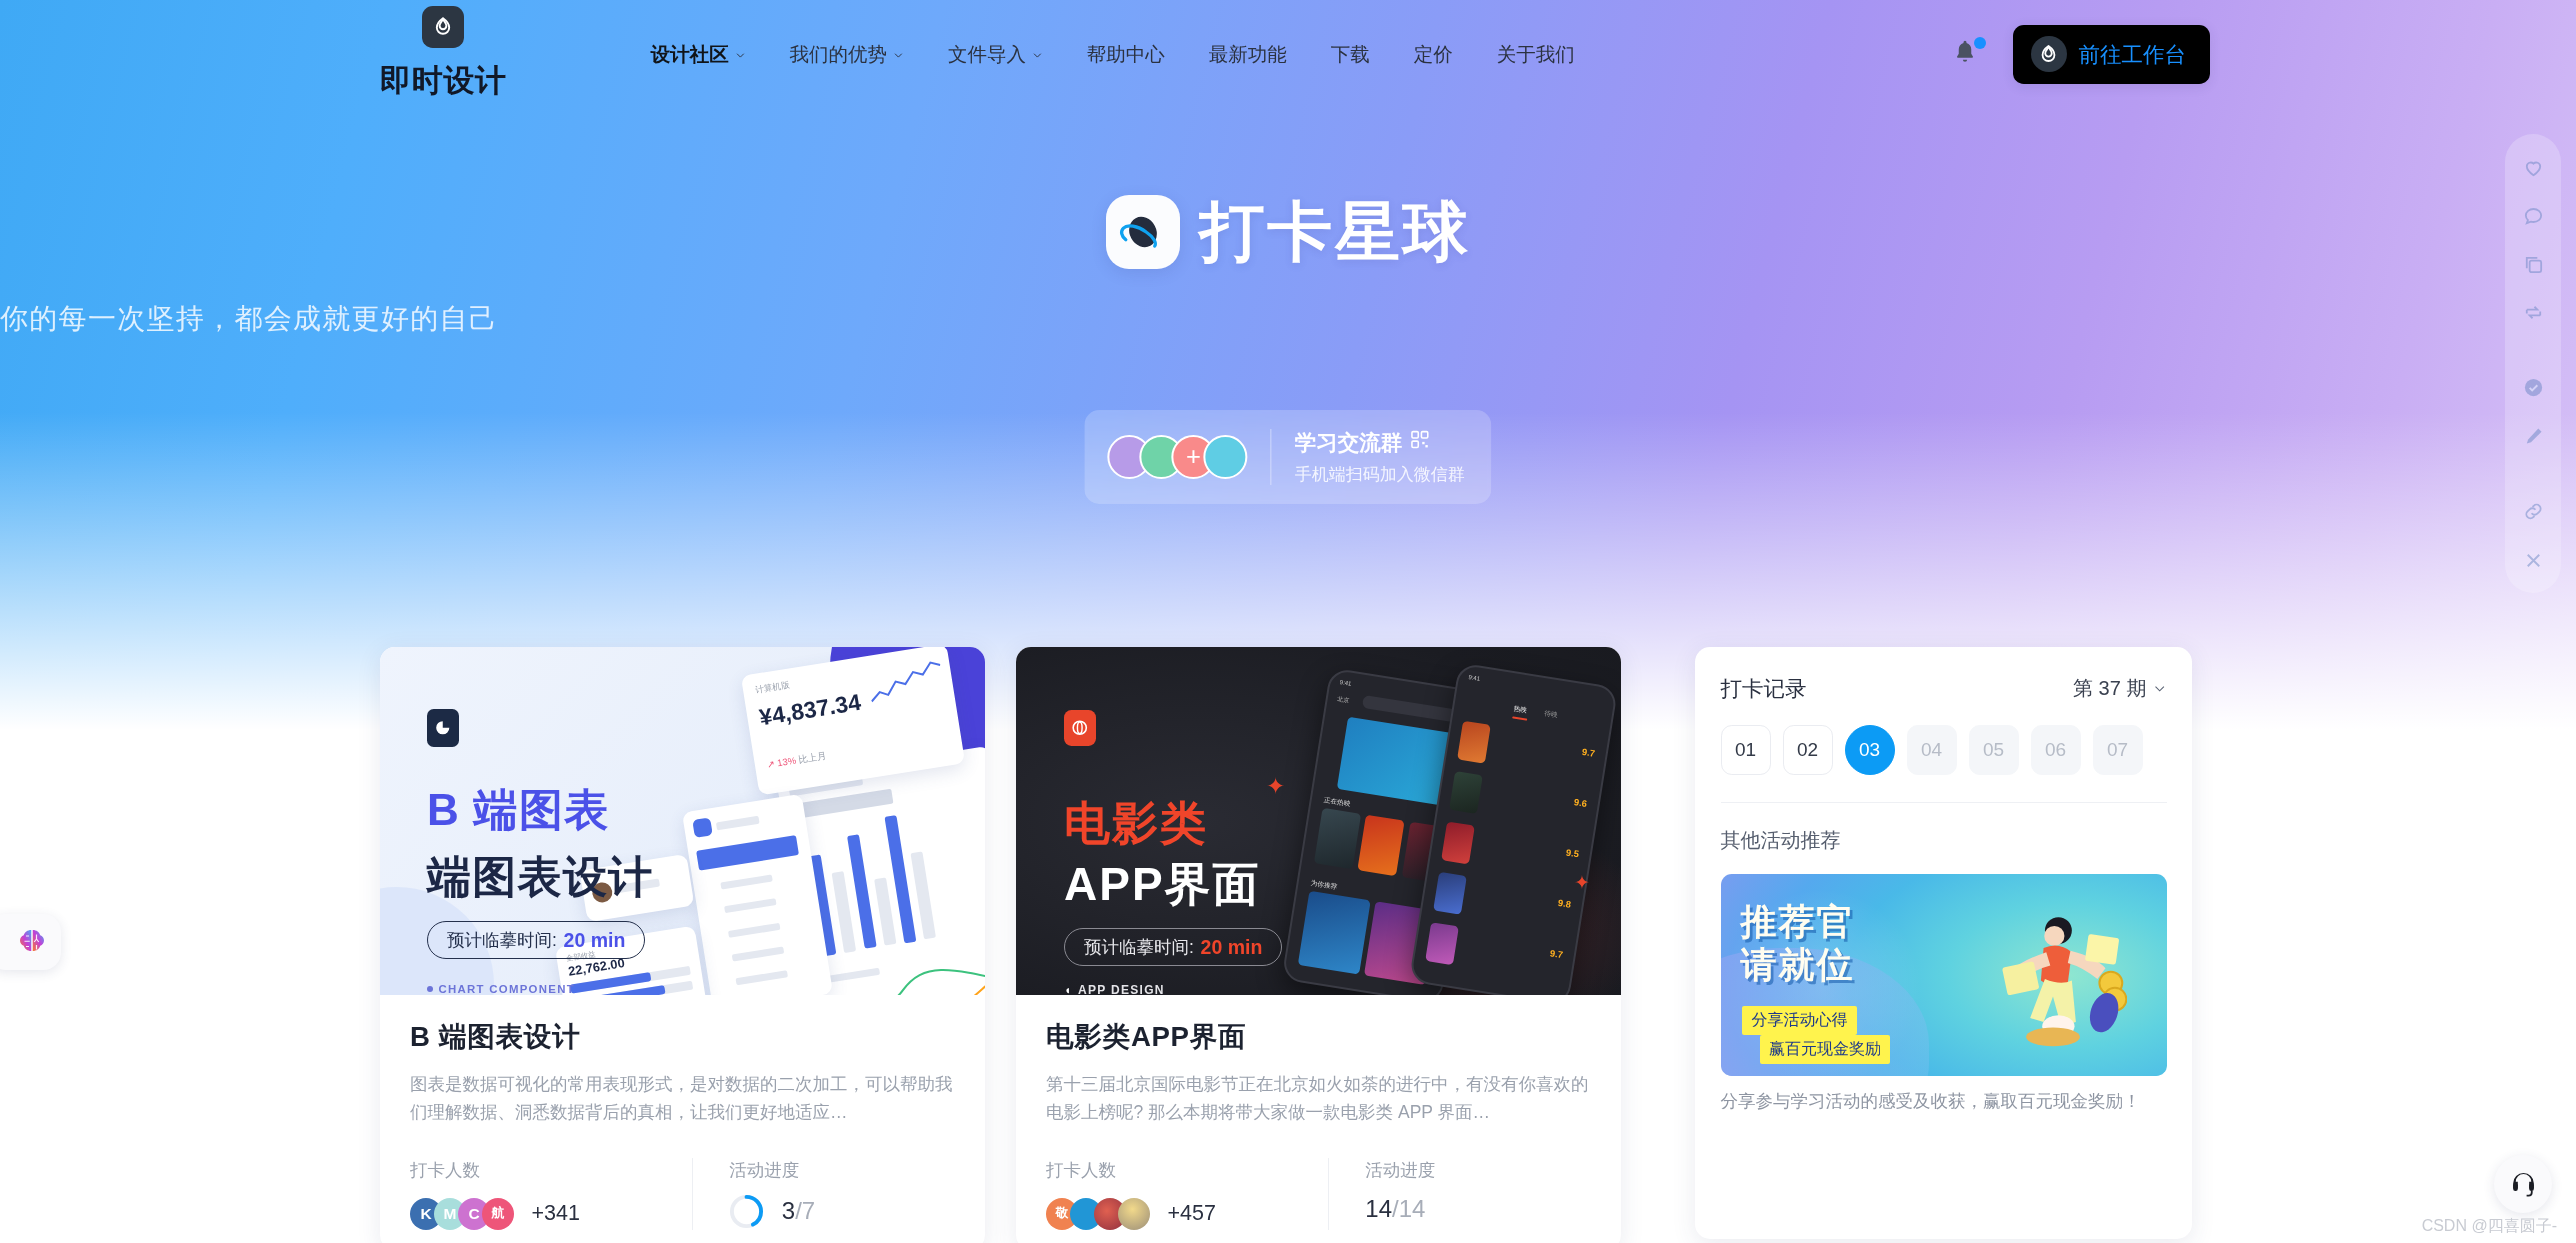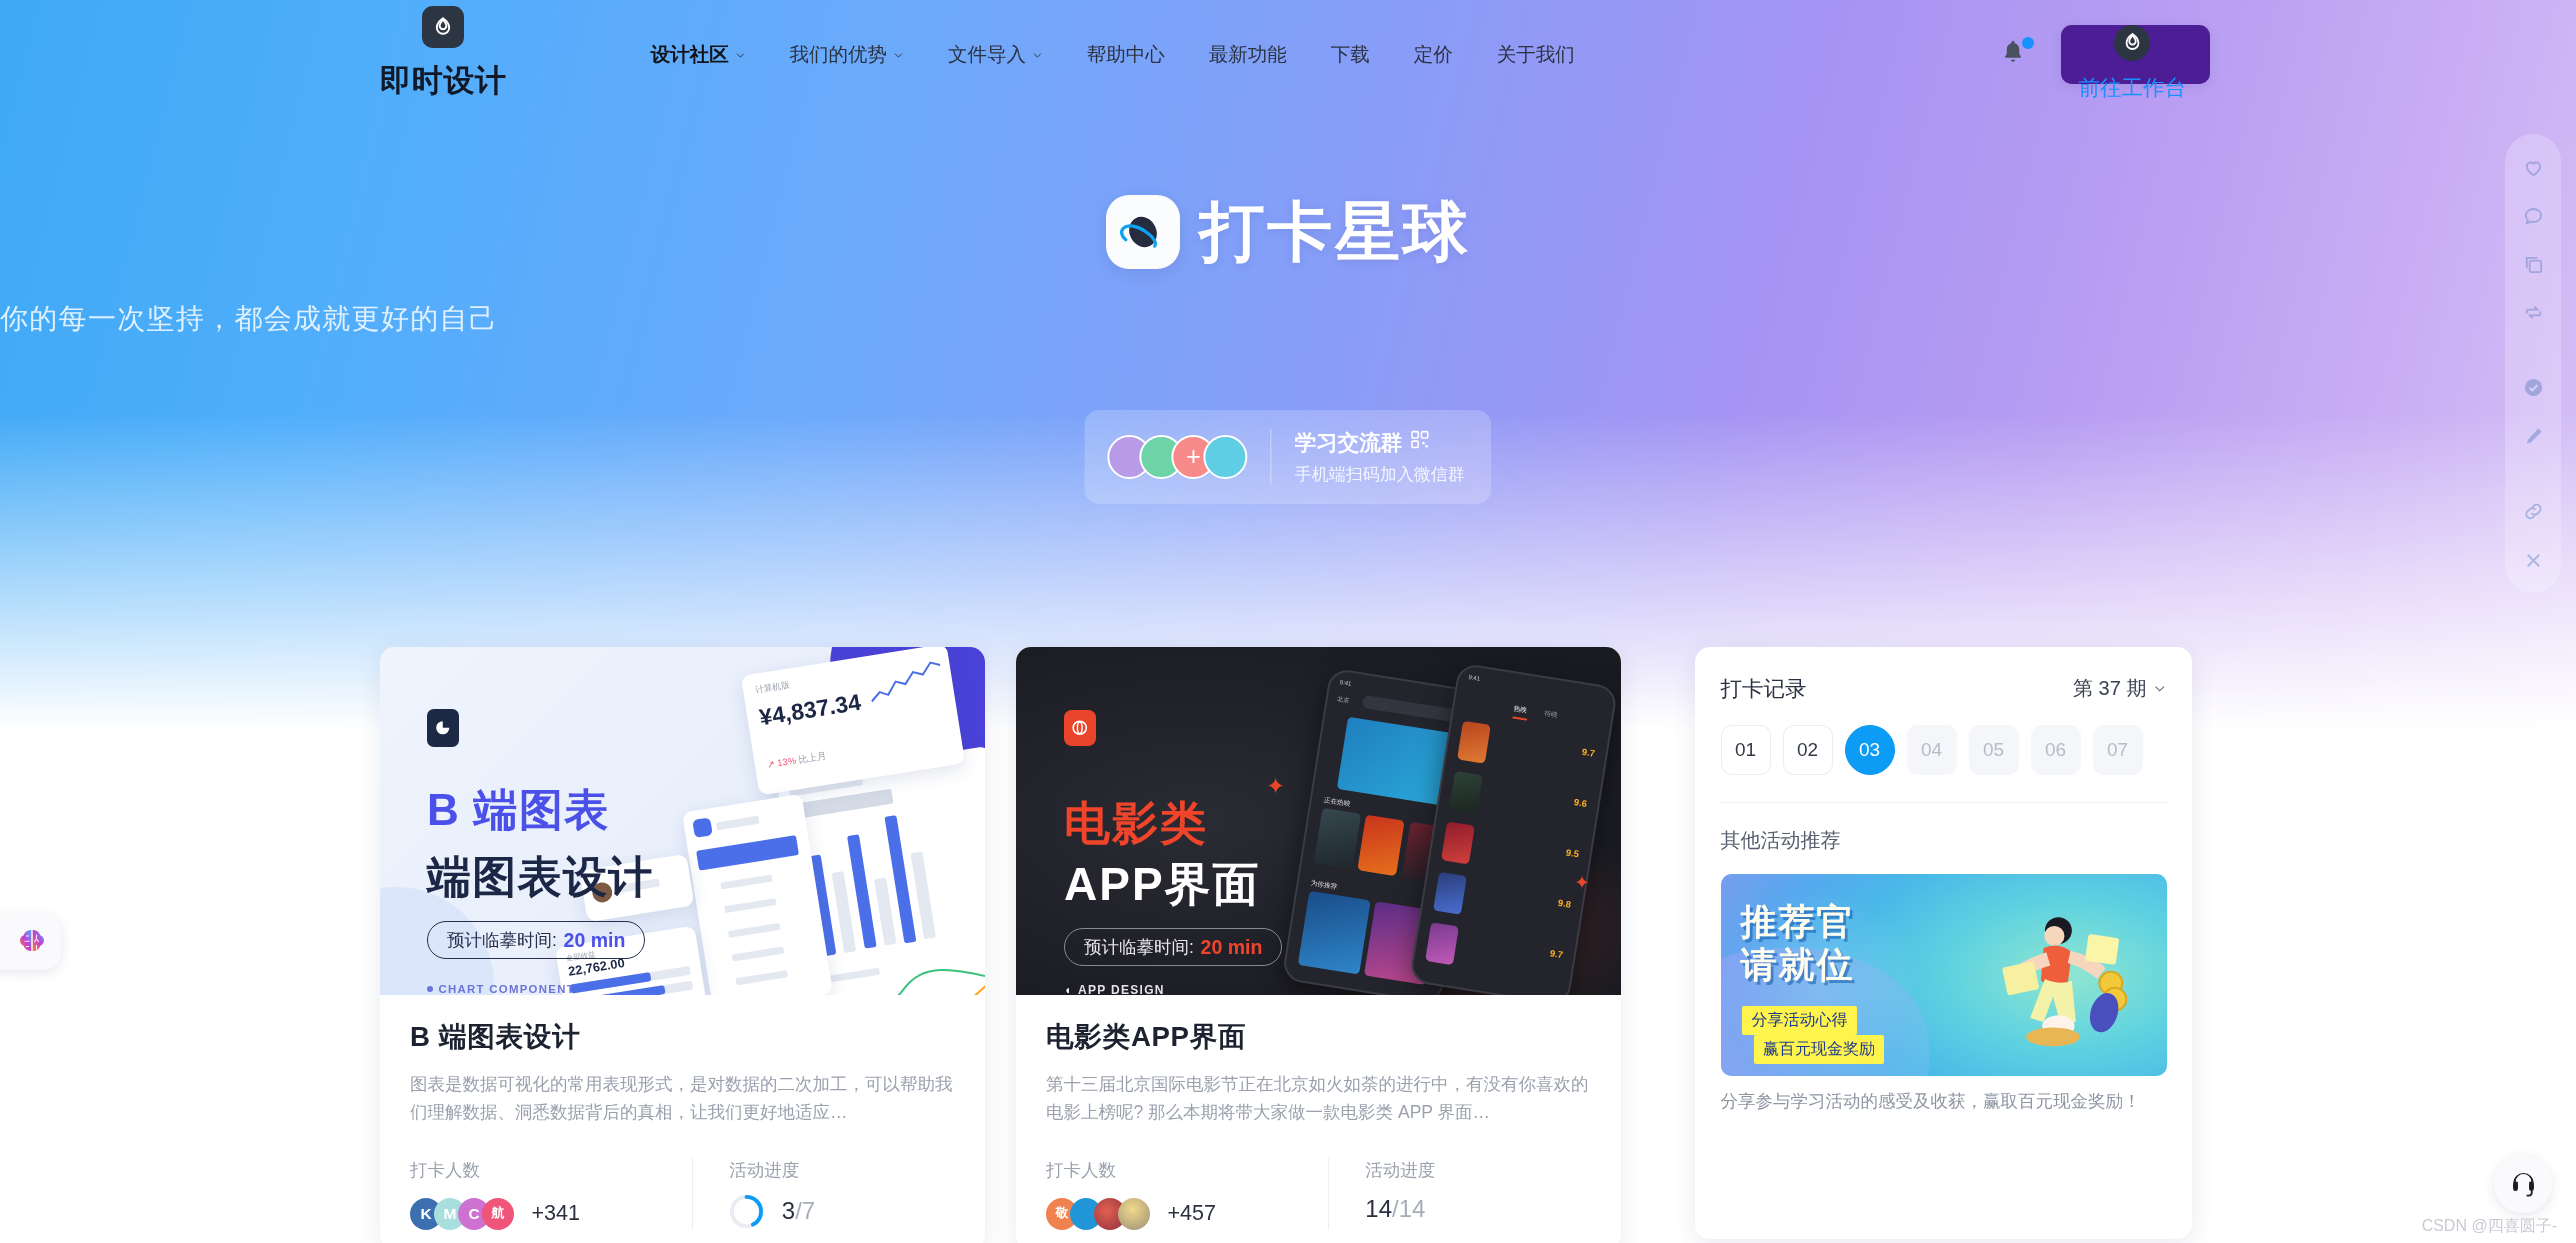--- a/index.html
+++ b/index.html
@@ -42,24 +42,23 @@
   .header-right {
     position:absolute; right:0; top:0; height:108px; display:flex; align-items:center; gap:0;
   }
   .bell-wrap { position:relative; width:35px; height:35px; margin-right:28px; cursor:pointer; }
   .bell-dot {
     position:absolute; right:-1.3px; top:0px; width:12.8px; height:12.8px;
     border-radius:50%; background:#1890FF;
   }
   .cta-btn {
     display:flex; align-items:center; gap:12px;
-    background:#4c1d95; border-radius:10.8px; height:59px;
+    background:#000000; border-radius:10.8px; height:59px;
     padding:0 24px 0 17.5px; margin-right:366px; cursor:pointer;
     box-shadow:0 2.7px 12px rgba(40,40,90,.10);
-    flex-direction:column;
   }
   .cta-logo {
     width:36px; height:36px; border-radius:50%; background:#2C3642;
     display:flex; align-items:center; justify-content:center; flex:none;
   }
   .cta-text { font-size:21.5px; color:#1890FF; white-space:nowrap; }
 
   
   .hero { position:absolute; top:188px; left:0; width:2576px; text-align:left; z-index:10; }
   .hero-title-row { display:flex; align-items:center; justify-content:center; gap:20px; }
@@ -276,21 +275,21 @@
     font-size:36px; letter-spacing:2px; line-height:1;
     text-shadow:2.7px 2.7px 0 rgba(20,90,170,.55);
   }
   .promo .bigline1 { top:30px; }
   .promo .bigline2 { top:73px; }
   .promo .chip {
     position:absolute; background:#FFF34D; color:#1E3A8A; font-weight:normal;
     font-size:16px; padding:4px 9.4px; border-radius:2px; white-space:nowrap;
   }
   .promo .chip1 { left:21.5px; top:132px; }
-  .promo .chip2 { left:33px; top:161px; }
+  .promo .chip2 { left:39px; top:161px; }
   .promo .person { position:absolute; right:40px; top:27px; width:148px; height:148px; }
 
   .promo-title { margin-top:20px; font-size:23px; font-weight:bold; color:#222A38; letter-spacing:0.3px; }
   .promo-desc { margin-top:12px; font-size:17.5px; line-height:1.58; color:#8E95A2; }
 
   
   .right-rail {
     position:absolute; right:15px; top:134px; width:56px;
     background:rgba(255,255,255,.22); border-radius:28px;
     padding:17.5px 0; display:flex; flex-direction:column; align-items:center; gap:17.5px; z-index:15;

